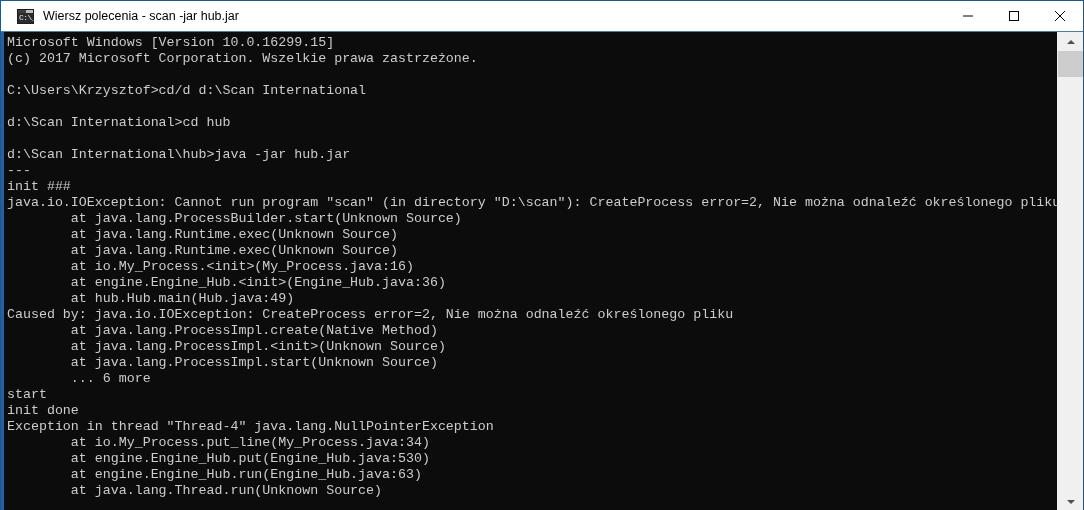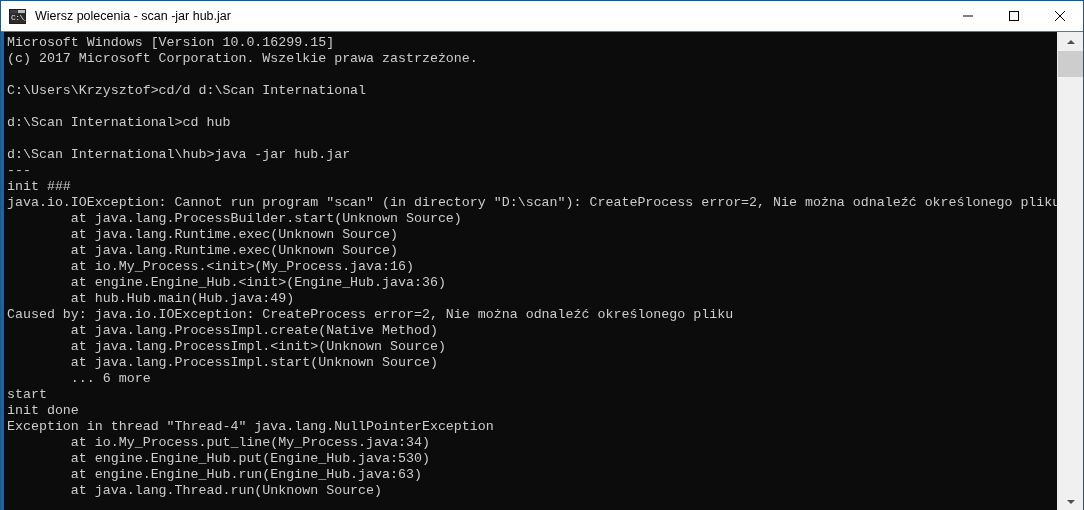--- a/index.html
+++ b/index.html
@@ -31,21 +31,21 @@
     position: relative;
     height: 30px;
     background: #ffffff;
     display: flex;
     align-items: center;
     border-bottom: 1px solid #4a7ea8;
   }
   .title-icon {
     width: 17px;
     height: 15px;
-    margin-left: 8px;
+    margin-left: 16px;
     margin-right: 9px;
     flex: 0 0 auto;
     position: relative;
   }
   .title-icon .frame {
     position: absolute;
     left: 0; top: 0;
     width: 17px; height: 15px;
     background: #2b2b2b;
     border: 1px solid #1d1d1d;

